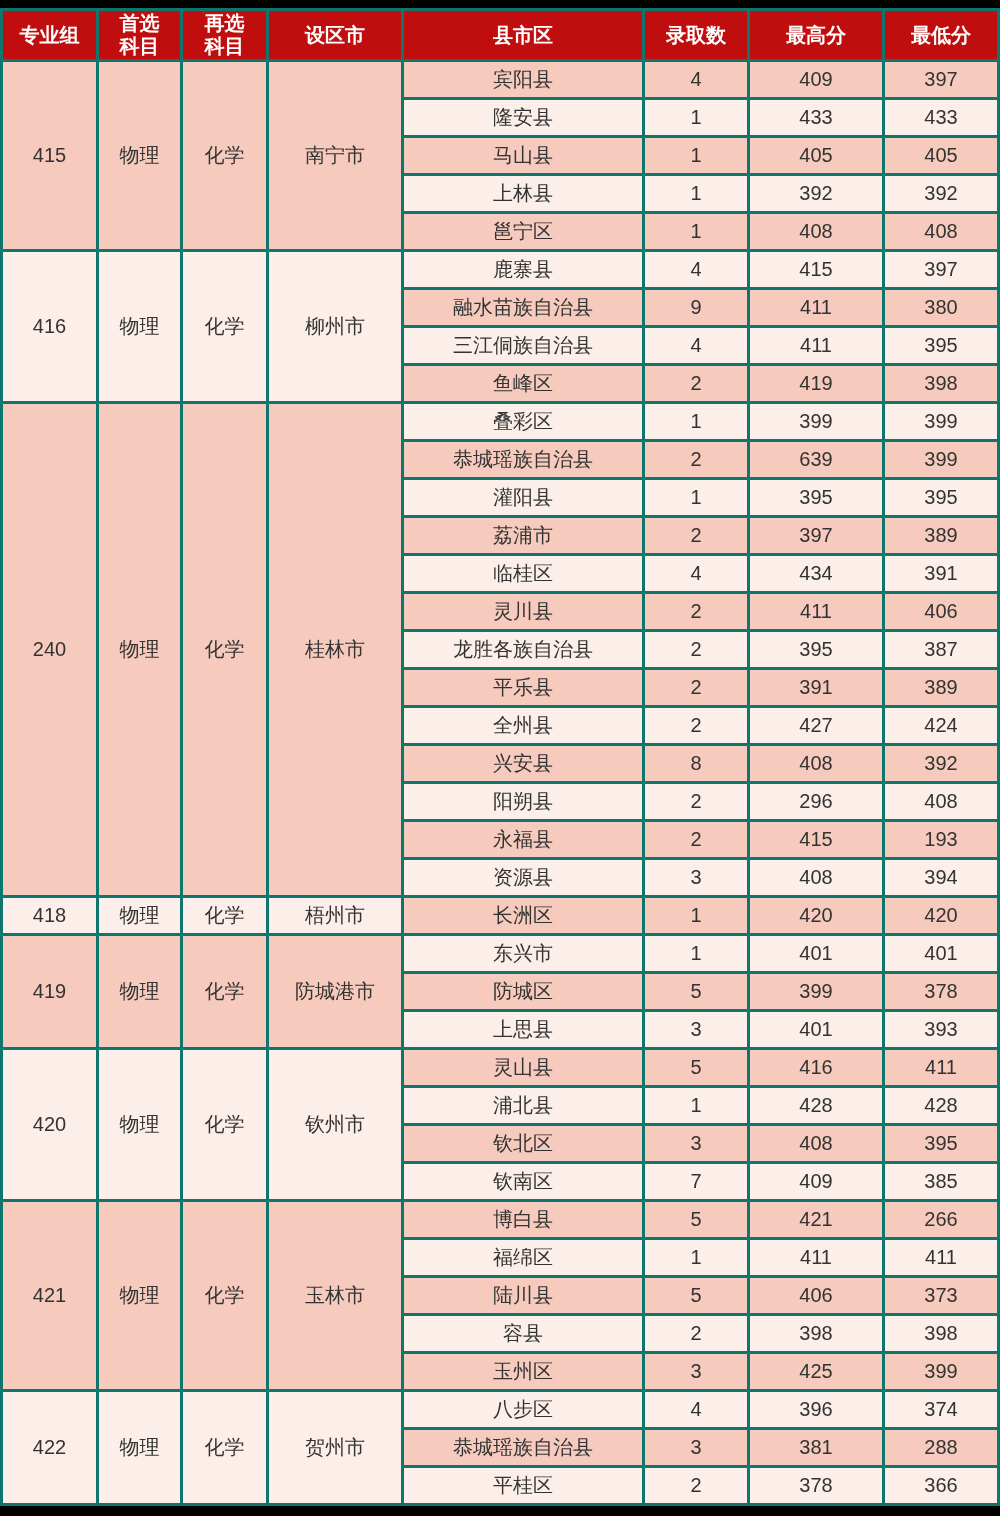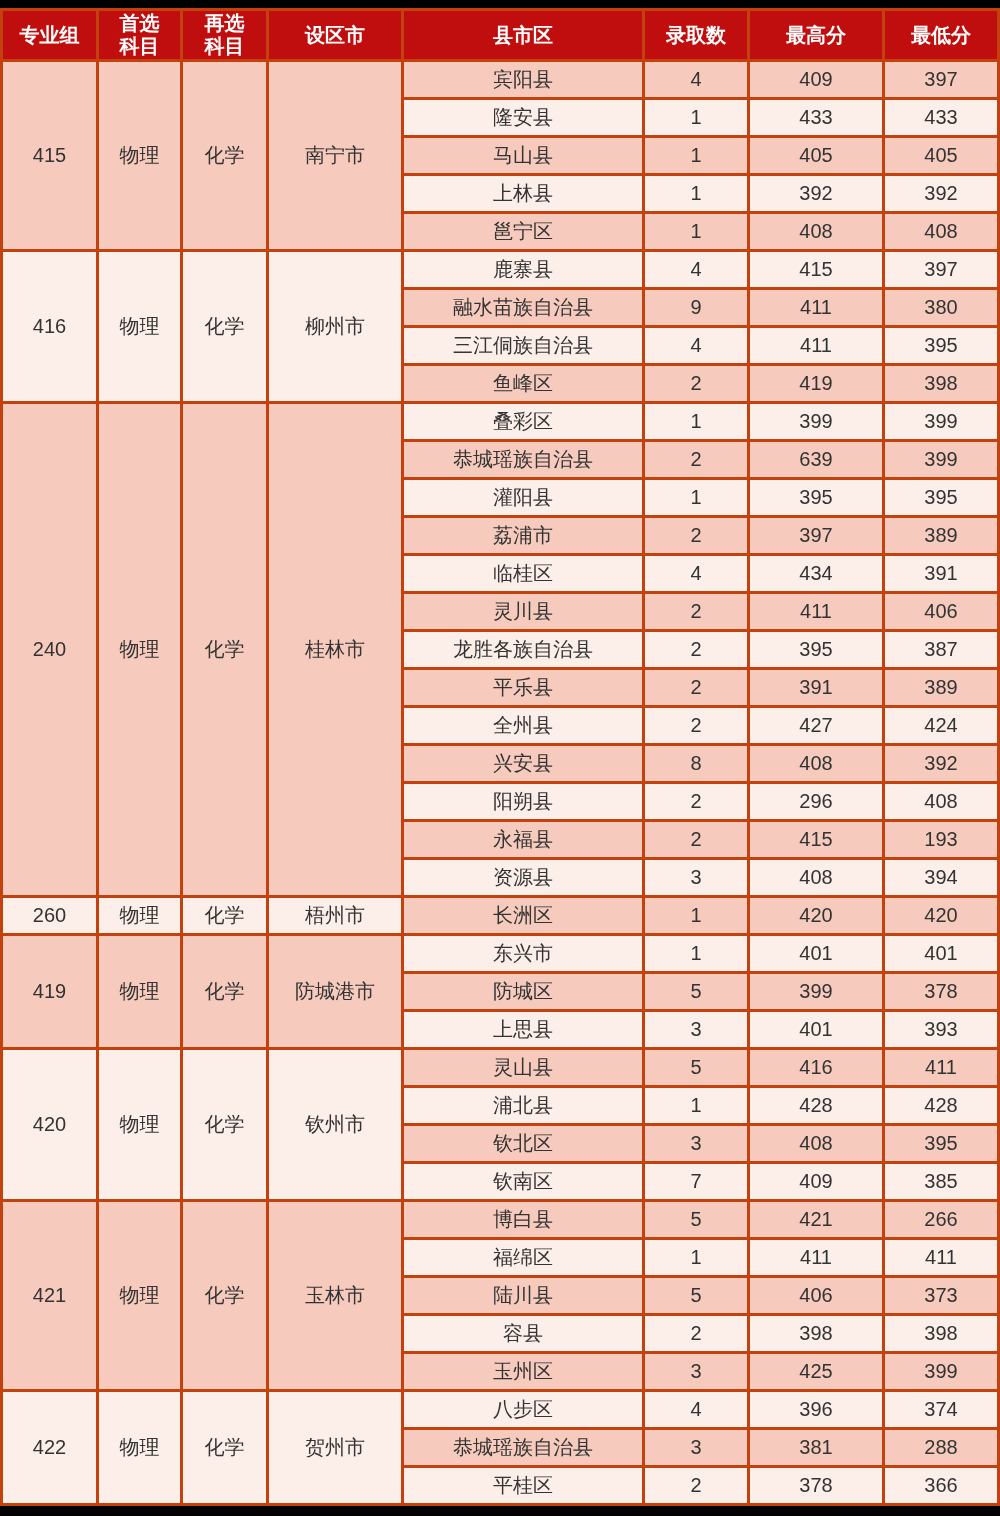--- a/index.html
+++ b/index.html
@@ -14,21 +14,21 @@
     background: #000000;
   }
   .frame-bar.top { height: 8px; }
   .frame-bar.bottom { height: 10px; }
 
   table.score-table {
     width: 1000px;
     table-layout: fixed;
     border-collapse: separate;
     border-spacing: 3px;
-    background: #c2410c;
+    background: #0f766e;
   }
   table.score-table th {
     background: #C00E0E;
     color: #ffffff;
     font-weight: bold;
     font-size: 20px;
     line-height: 1.15;
     height: 48px;
     text-align: center;
     vertical-align: middle;
@@ -216,21 +216,21 @@
         <td class="shade-dark">415</td>
         <td class="shade-dark">193</td>
       </tr>
       <tr>
         <td class="shade-light">资源县</td>
         <td class="shade-light">3</td>
         <td class="shade-light">408</td>
         <td class="shade-light">394</td>
       </tr>
       <tr>
-        <td rowspan="1" class="shade-light">260</td>
+        <td rowspan="1" class="shade-light">418</td>
         <td rowspan="1" class="shade-light">物理</td>
         <td rowspan="1" class="shade-light">化学</td>
         <td rowspan="1" class="shade-light">梧州市</td>
         <td class="shade-dark">长洲区</td>
         <td class="shade-dark">1</td>
         <td class="shade-dark">420</td>
         <td class="shade-dark">420</td>
       </tr>
       <tr>
         <td rowspan="3" class="shade-dark">419</td>

